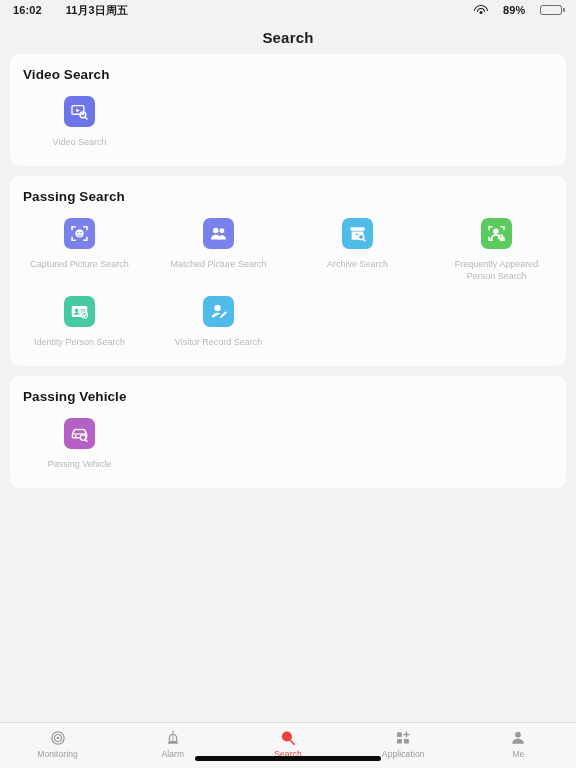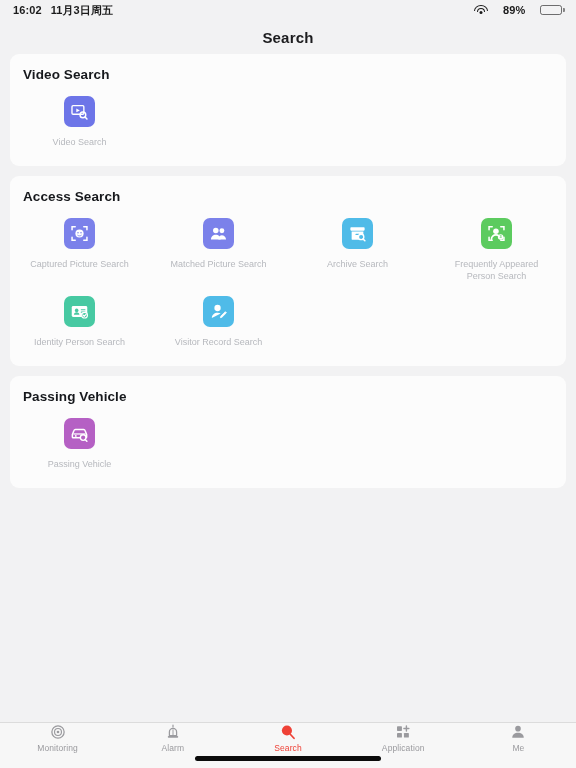--- a/index.html
+++ b/index.html
@@ -13,21 +13,21 @@
   .screen { position:relative; width:576px; height:768px; display:flex; flex-direction:column; background:#f2f2f3; }
 
   
   .statusbar {
     height:20px; flex:0 0 20px;
     display:flex; align-items:center; justify-content:space-between;
     padding:0 11px 0 13px;
     font-size:11px; font-weight:bold; color:#1b1b1b;
     letter-spacing:.1px;
   }
-  .sb-left { display:flex; align-items:center; gap:9px; }
+  .sb-left { display:flex; align-items:center; gap:24px; }
   .sb-right { display:flex; align-items:center; gap:15px; }
   .wifi-ico { display:inline-block; width:14px; height:11px; position:relative; }
   .wifi-ico i { position:absolute; left:50%; transform:translateX(-50%); border:1.6px solid #1b1b1b; border-bottom:none;
      border-radius:50% 50% 0 0 / 100% 100% 0 0; }
   .wifi-ico i.a { width:14px; height:6px; top:0; }
   .wifi-ico i.b { width:8px; height:4px; top:3px; }
   .wifi-ico i.c { width:3px; height:3px; top:6px; border-radius:50%; background:#1b1b1b; border:none; }
   .batt { display:inline-flex; align-items:center; }
   .batt .body { width:22px; height:10.5px; border:1px solid rgba(0,0,0,.55); border-radius:2.6px; padding:1px; }
   .batt .fill { height:100%; width:89%; background:#1b1b1b; border-radius:1.2px; }
@@ -70,20 +70,21 @@
     font-size:9px; color:#b6b8bd; text-align:center; line-height:12px;
     max-width:110px;
   }
 
   
   .tabbar {
     flex:0 0 46px; height:46px;
     background:#f7f7f7;
     border-top:1px solid #dcdcdc;
     display:flex; align-items:flex-start;
+    padding-top:6px;
   }
   .tab { flex:1; display:flex; flex-direction:column; align-items:center; gap:3px; }
   .tab .tico { height:17px; display:flex; align-items:center; justify-content:center; }
   .tab .tlabel { font-size:8.5px; color:#9a9a9e; letter-spacing:.1px; }
   .tab.active .tlabel { color:#ef4136; }
 
   .home-ind {
     position:absolute; left:50%; transform:translateX(-50%);
     bottom:7px; width:186px; height:5px; border-radius:3px; background:#0b0b0b;
   }
@@ -132,21 +133,21 @@
           </div>
           <div class="cell-label">Video Search</div>
         </div>
         <div class="cell"></div>
         <div class="cell"></div>
         <div class="cell"></div>
       </div>
     </div>
 
     <div class="card">
-      <div class="card-title">Access Search</div>
+      <div class="card-title">Passing Search</div>
       <div class="grid">
 
         <div class="cell">
           <div class="tile" style="background:#7b81ea">
             <svg width="19" height="19" viewBox="0 0 24 24">
               <path d="M2.6 7.4V3.4h4M17.4 3.4h4v4M21.4 16.6v4h-4M6.6 20.6h-4v-4" fill="none" stroke="#fff" stroke-width="1.9" stroke-linecap="round"></path>
               <circle cx="12" cy="12" r="5.2" fill="#fff"></circle>
               <circle cx="10.1" cy="11.2" r=".95" fill="#7b81ea"></circle>
               <circle cx="13.9" cy="11.2" r=".95" fill="#7b81ea"></circle>
               <path d="M9.8 14.3c1.3 1 3.1 1 4.4 0" fill="none" stroke="#7b81ea" stroke-width="1.1" stroke-linecap="round"></path>

